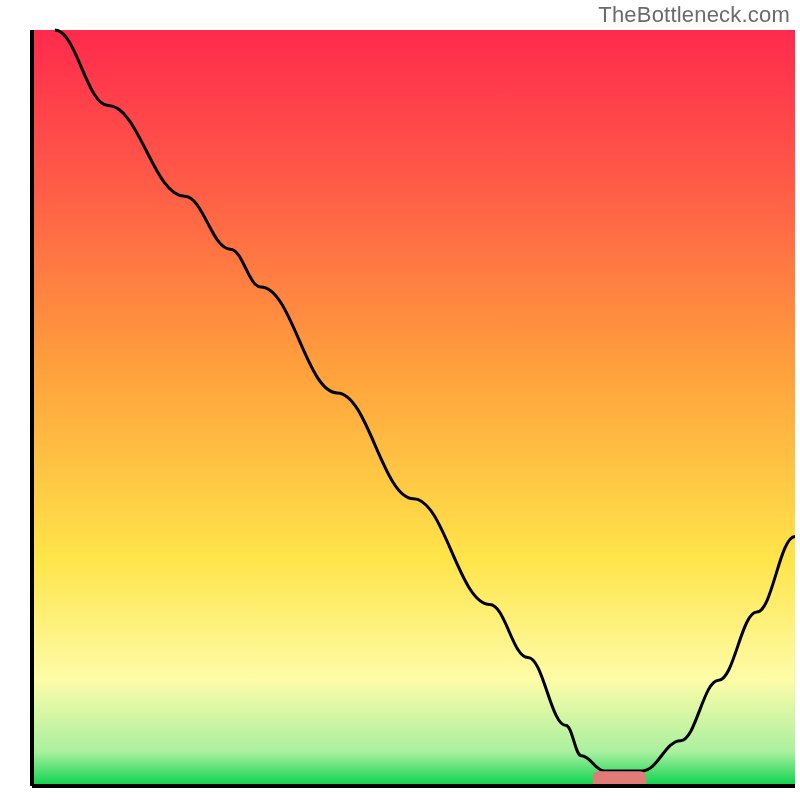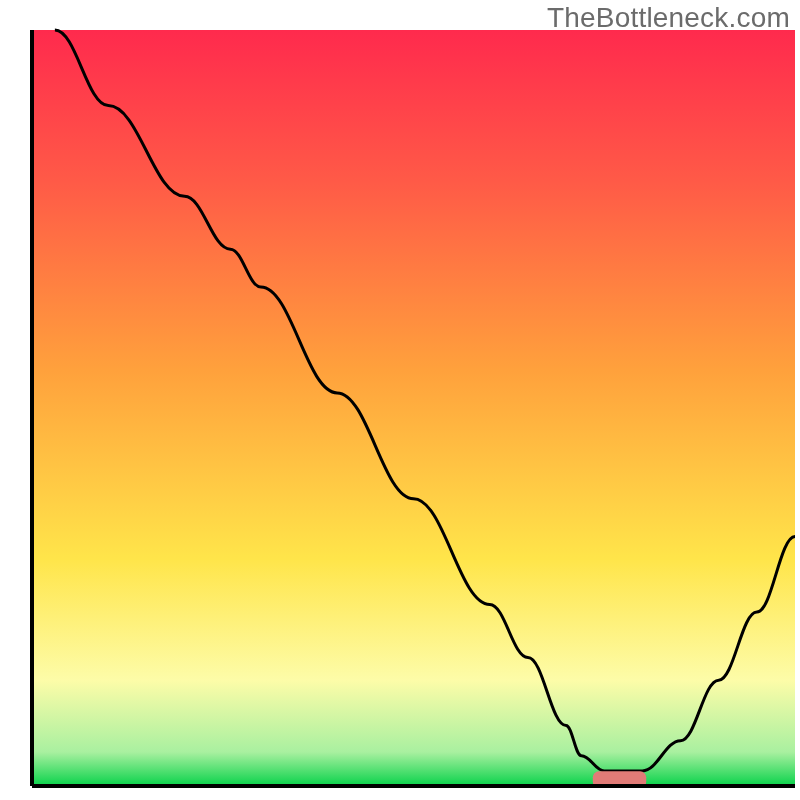--- a/index.html
+++ b/index.html
@@ -13,21 +13,21 @@
   .frame {
     position: relative;
     width: 800px;
     height: 800px;
     box-sizing: border-box;
   }
   .watermark {
     position: absolute;
     top: 2px;
     right: 10px;
-    font-size: 28px;
+    font-size: 22px;
     font-weight: 500;
     color: #6b6b6b;
     letter-spacing: 0.2px;
     z-index: 10;
   }
   svg.plot {
     position: absolute;
     left: 0;
     top: 0;
   }

